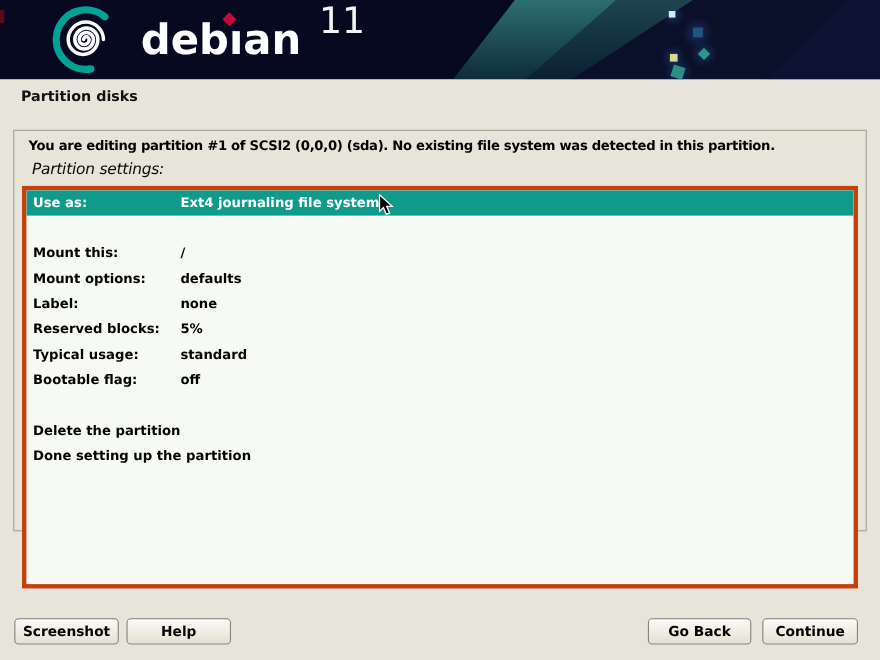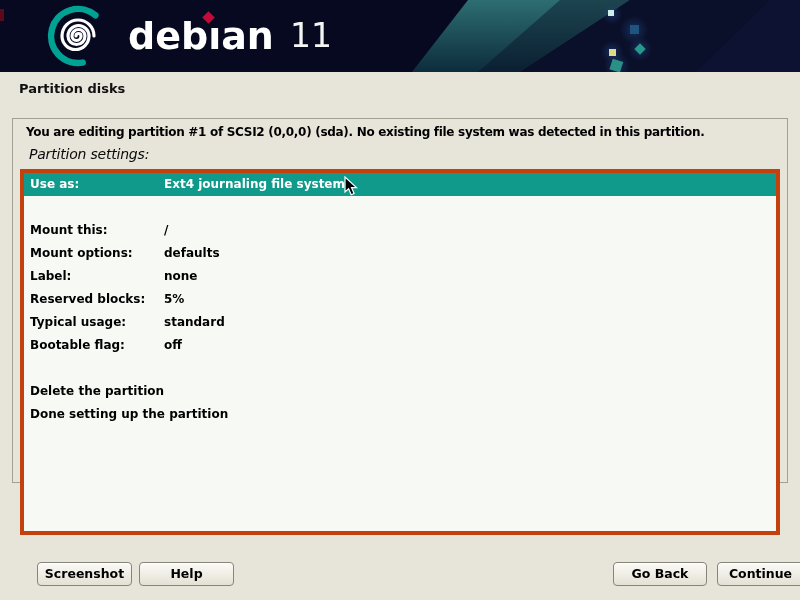--- a/index.html
+++ b/index.html
@@ -11,21 +11,21 @@
   }
 
   
   .banner {
     position:absolute; left:0; top:0; width:800px; height:72px;
     background:#070920; overflow:hidden;
   }
   .banner-decor { position:absolute; left:0; top:0; }
   .brand {
     position:absolute; left:128px; top:0; height:72px;
-    display:flex; align-items:center; color:#fff;
+    display:flex; align-items:flex-start; color:#fff;
   }
   .brand-word {
     font-size:38px; font-weight:bold; letter-spacing:0px;
     line-height:72px; position:relative;
   }
   .brand-idot {
     position:absolute; left:76px; top:13px; width:9px; height:9px;
     background:#c40a38; transform:rotate(45deg);
   }
   .brand-ver {
@@ -65,21 +65,21 @@
   .row .val { flex:1; }
   .row.selected { background:#0f9a8b; color:#fff; }
 
   
   .btn {
     position:absolute; top:562px; height:24px;
     border:1px solid #87847b; border-radius:4px;
     background:linear-gradient(#fbfaf7, #efece3 55%, #e3e0d5);
     box-shadow:inset 0 1px 0 #ffffff;
     font-size:12.5px; font-weight:bold; color:#000;
-    text-align:center; line-height:22px; cursor:default;margin-left:24px;
+    text-align:center; line-height:22px; cursor:default;
   }
   .btn-screenshot { left:13px;  width:95px; }
   .btn-help       { left:115px; width:95px; }
   .btn-goback     { left:589px; width:94px; }
   .btn-continue   { left:693px; width:87px; }
 
   .cursor { position:absolute; left:344px; top:176px; z-index:10; }
 </style>
 </head>
 <body>

